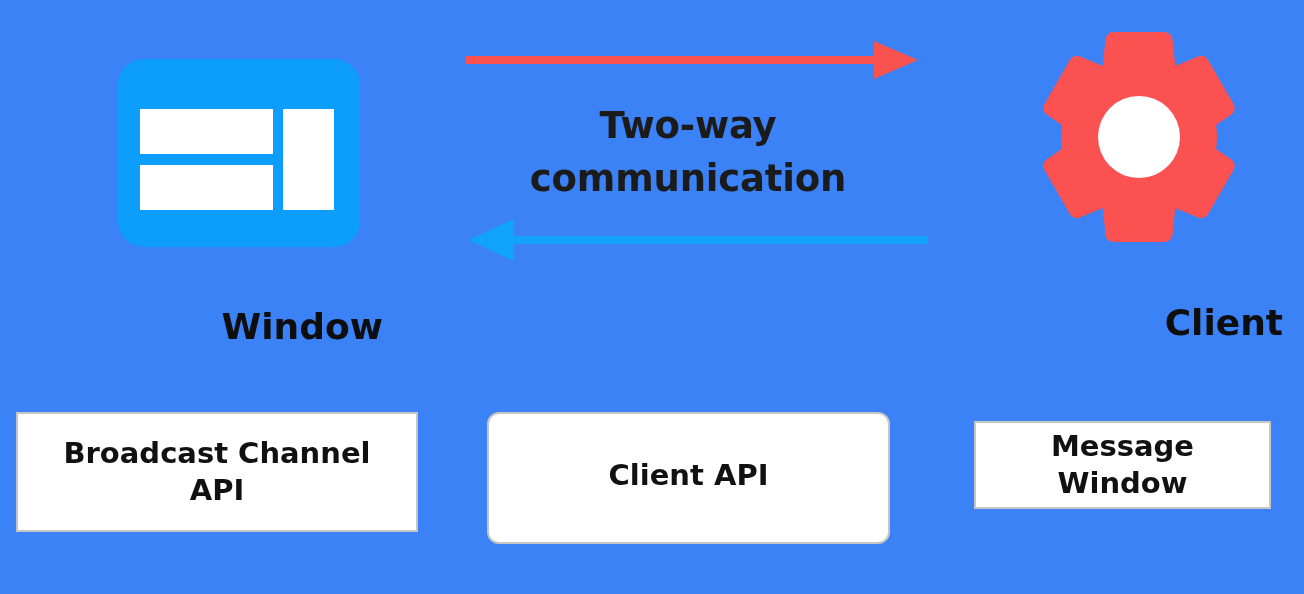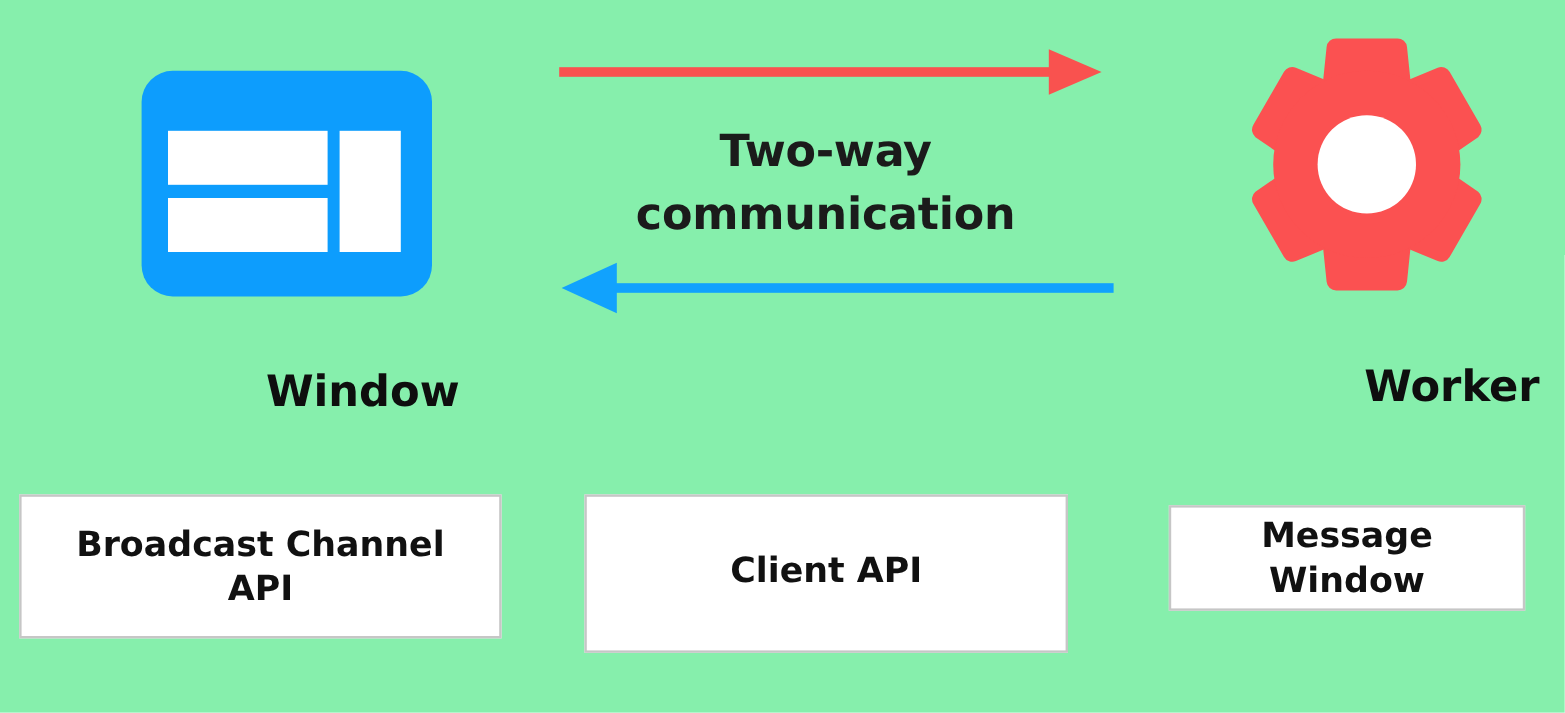--- a/index.html
+++ b/index.html
@@ -4,21 +4,21 @@
 <style>
   html, body {
     margin: 0;
     padding: 0;
     background: #ffffff;
   }
   #stage {
     position: relative;
     width: 1304px;
     height: 594px;
-    background: #86efac;
+    background: #3b82f6;
     font-family: "DejaVu Sans", "Liberation Sans", sans-serif;
     overflow: hidden;
   }
 
   
   #window-icon {
     position: absolute;
     left: 118px;
     top: 59px;
     width: 242px;
@@ -92,20 +92,21 @@
     line-height: 1.28;
     color: #111111;
   }
   #api-box-broadcast {
     left: 16px;  top: 412px;  width: 402px; height: 120px;
   }
   #api-box-client {
     left: 487px; top: 412px;  width: 403px; height: 132px;
     align-items: flex-start;
     padding-top: 43px;
+    border-radius: 12px;
   }
   #api-box-message {
     left: 974px; top: 421px;  width: 297px; height: 88px;
   }
   .api-box-label { display: block; width: 100%; }
 </style>
 </head>
 <body>
 
 <div id="stage">
@@ -144,21 +145,21 @@
       <polygon points="52,3 52,45 6,24" fill="#11a2fd"></polygon>
     </svg>
   </div>
 
   <div id="caption">
     <div>Two-way</div>
     <div>communication</div>
   </div>
 
   <div class="node-label" id="label-window">Window</div>
-  <div class="node-label" id="label-worker">Worker</div>
+  <div class="node-label" id="label-worker">Client</div>
 
   <div class="api-box" id="api-box-broadcast">
     <span class="api-box-label">
       <span>Broadcast Channel</span><br>
       <span>API</span>
     </span>
   </div>
 
   <div class="api-box" id="api-box-client">
     <span class="api-box-label">Client API</span>

